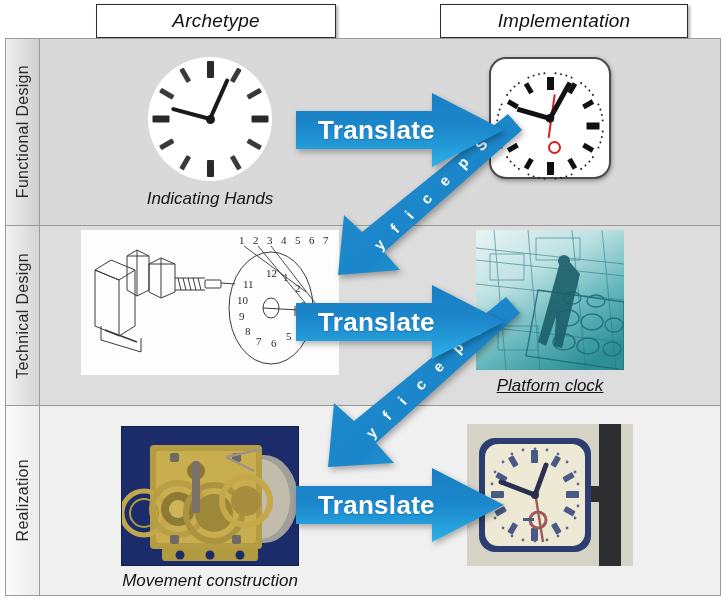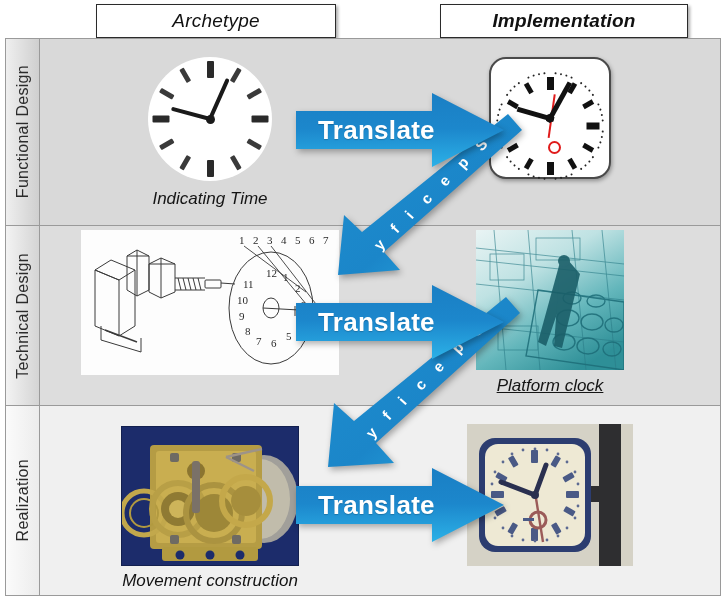--- a/index.html
+++ b/index.html
@@ -16,21 +16,21 @@
   .col-headers { position: absolute; top: 4px; left: 0; width: 726px; height: 36px; }
   .col-title {
     position: absolute; top: 0; height: 34px;
     background: #ffffff;
     border: 1.5px solid #2b2b2b;
     box-shadow: 2px 2px 3px rgba(0,0,0,0.33);
     display: flex; align-items: center; justify-content: center;
     font-style: italic; font-size: 19px; color: #111; letter-spacing: .2px;
   }
   #col-archetype { left: 96px; width: 240px; }
-  #col-implementation { left: 440px; width: 248px; font-weight: bold; }
+  #col-implementation { left: 440px; width: 248px; }
 
   
   .grid {
     position: absolute; left: 5px; top: 38px;
     width: 716px; height: 558px;
     border: 1px solid #9a9a9a;
     background: #e2e2e2;
   }
   .row {
     position: absolute; left: 0; width: 714px;
@@ -182,21 +182,21 @@
             <div class="tick" style="transform:rotate(210deg)"></div>
             <div class="tick" style="transform:rotate(240deg)"></div>
             <div class="tick major" style="transform:rotate(270deg)"></div>
             <div class="tick" style="transform:rotate(300deg)"></div>
             <div class="tick" style="transform:rotate(330deg)"></div>
             <div class="hand hand-hour" style="transform:rotate(195deg)"></div>
             <div class="hand hand-min" style="transform:rotate(-66deg)"></div>
             <div class="hub"></div>
           </div>
         </div>
-        <div class="caption" style="top:150px;">Indicating Time</div>
+        <div class="caption" style="top:150px;">Indicating Hands</div>
       </div>
 
       <div class="cell cell-right">
         <div class="fig" style="top:18px;">
           <div class="clock-swiss">
             <div class="sw-face">
               <div class="dotring" style="transform:rotate(6deg)"></div>
               <div class="dotring" style="transform:rotate(12deg)"></div>
               <div class="dotring" style="transform:rotate(18deg)"></div>
               <div class="dotring" style="transform:rotate(24deg)"></div>

